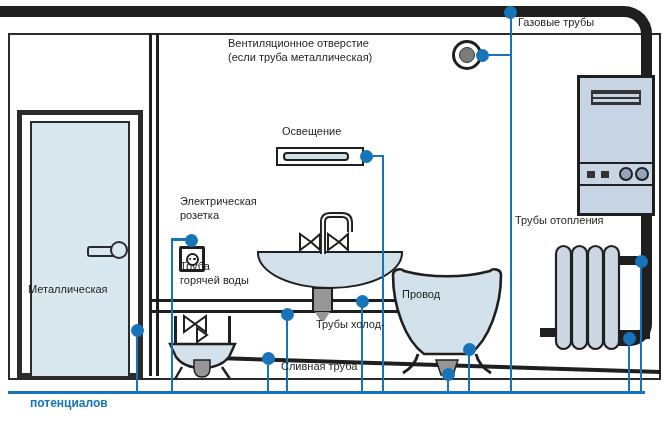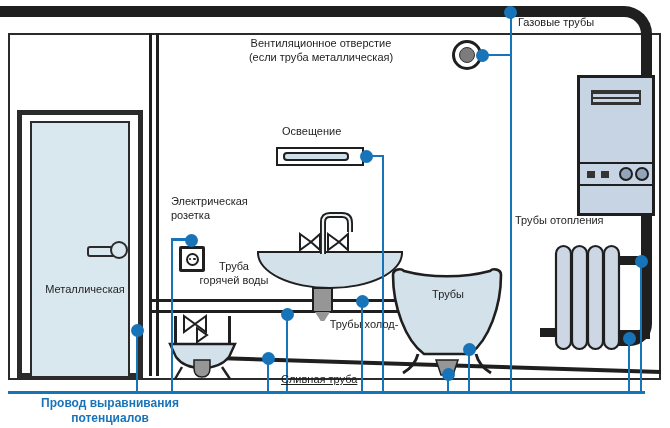--- a/index.html
+++ b/index.html
@@ -2,21 +2,21 @@
 <html><head>
 <meta charset="utf-8">
 <style>
   html,body{margin:0;padding:0;background:#ffffff;}
   #canvas{
     position:relative;width:670px;height:428px;background:#ffffff;overflow:hidden;
     font-family:"Liberation Sans", sans-serif;
   }
   .abs{position:absolute;}
   .lbl{position:absolute;font-size:11px;line-height:13.5px;color:#1e1e1e;z-index:9;white-space:nowrap;}
-  .lbl.center{text-align:center;white-space:normal;}
+  .lbl.center{white-space:normal;}
   .blue-lbl{color:#1874b9;font-weight:bold;font-size:12px;line-height:15px;}
   .blk{background:#1f1f1f;}
   .bw{position:absolute;width:2.5px;background:#1874b9;z-index:7;}
   .bwh{position:absolute;height:2.5px;background:#1874b9;z-index:7;}
   .bd{position:absolute;width:13px;height:13px;border-radius:50%;background:#1874b9;z-index:8;}
   svg{position:absolute;overflow:visible;}
 </style>
 </head>
 <body>
 
@@ -45,45 +45,45 @@
   <div class="lbl center" style="left:228px;top:37px;width:186px;">
     <div>Вентиляционное отверстие</div>
     <div>(если труба металлическая)</div>
   </div>
   <div class="lbl" style="left:518px;top:16px;">Газовые трубы</div>
 
   <div class="lbl" style="left:282px;top:125px;">Освещение</div>
   <div class="abs" style="left:276px;top:147px;width:88px;height:19px;border:2.5px solid #1f1f1f;box-sizing:border-box;background:#fff;z-index:4;"></div>
   <div class="abs" style="left:283px;top:152px;width:66px;height:9px;border:2px solid #1f1f1f;border-radius:4px;box-sizing:border-box;background:#cfe0e8;z-index:4;"></div>
 
-  <div class="lbl" style="left:171px;top:195px;">
+  <div class="lbl" style="left:180px;top:195px;">
     <div>Электрическая</div>
     <div>розетка</div>
   </div>
   <div class="abs" style="left:179px;top:246px;width:26px;height:26px;border:3.5px solid #1f1f1f;border-radius:2px;box-sizing:border-box;background:#fff;display:flex;align-items:center;justify-content:center;z-index:5;">
     <div style="width:13px;height:13px;border:2px solid #1f1f1f;border-radius:50%;box-sizing:border-box;display:flex;align-items:center;justify-content:center;gap:2px;">
       <div style="width:2.5px;height:2.5px;background:#1f1f1f;border-radius:50%;"></div>
       <div style="width:2.5px;height:2.5px;background:#1f1f1f;border-radius:50%;"></div>
     </div>
   </div>
 
   <div class="abs blk" style="left:150px;top:299px;width:330px;height:3px;z-index:2;"></div>
   <div class="abs blk" style="left:150px;top:310px;width:330px;height:3px;z-index:2;"></div>
-  <div class="lbl center" style="left:189px;top:260px;width:90px;">
+  <div class="lbl center" style="left:180px;top:260px;width:90px;">
     <div>Труба</div>
     <div>горячей воды</div>
   </div>
   <div class="lbl center" style="left:316px;top:318px;width:96px;">
     <div>Трубы холод-</div>
   </div>
 
   <svg style="left:212px;top:350px;z-index:2;" width="452" height="28" viewBox="0 0 452 28">
     <line x1="4" y1="8" x2="449" y2="22" stroke="#1f1f1f" stroke-width="4"></line>
   </svg>
-  <div class="lbl" style="left:281px;top:373px;text-decoration:underline;">Сливная труба</div>
+  <div class="lbl" style="left:281px;top:360px;">Сливная труба</div>
 
   <svg style="left:296px;top:208px;z-index:5;" width="64" height="48" viewBox="0 0 64 48">
     <path d="M27,46 V14 q0,-7 7,-7 h12 q8,0 8,8 v9" fill="none" stroke="#1f1f1f" stroke-width="6"></path>
     <path d="M27,46 V14 q0,-7 7,-7 h12 q8,0 8,8 v9" fill="none" stroke="#eef3f6" stroke-width="2.2"></path>
     <g fill="#ffffff" stroke="#1f1f1f" stroke-width="2">
       <polygon points="4,26 15,34 4,42"></polygon>
         <polygon points="24,26 15,34 24,42"></polygon>
       <polygon points="32,26 43,34 32,42"></polygon>
         <polygon points="52,26 43,34 52,42"></polygon>
     </g>
@@ -105,21 +105,21 @@
     <path d="M58,57 L66,69" stroke="#1f1f1f" stroke-width="2.4"></path>
     <path d="M30,50 h16 v8 q0,9 -8,9 q-8,0 -8,-9 z" fill="#969696" stroke="#1f1f1f" stroke-width="1.5"></path>
   </svg>
 
   <svg style="left:390px;top:266px;z-index:5;" width="115" height="114" viewBox="0 0 115 114">
     <path d="M3,9 C3,3 11,2 14,5 C40,12 74,12 100,5 C103,2 111,3 111,9 C111,40 99,74 80,88 H34 C15,74 3,40 3,9 Z" fill="#d3e2ea" stroke="#1f1f1f" stroke-width="2.6"></path>
     <path d="M28,88 Q25,100 13,107" fill="none" stroke="#1f1f1f" stroke-width="3"></path>
     <path d="M86,88 Q89,100 101,107" fill="none" stroke="#1f1f1f" stroke-width="3"></path>
     <polygon points="46,94 68,94 63,109 51,109" fill="#969696" stroke="#1f1f1f" stroke-width="1.5"></polygon>
   </svg>
-  <div class="lbl center" style="left:402px;top:288px;width:92px;">Трубы</div>
+  <div class="lbl center" style="left:402px;top:288px;width:92px;">Провод</div>
 
   <svg style="left:538px;top:242px;z-index:4;" width="118" height="118" viewBox="0 0 118 118">
     <rect x="2" y="86" width="20" height="9" fill="#1f1f1f"></rect>
     <rect x="80" y="14" width="32" height="9" fill="#1f1f1f"></rect>
     <rect x="80" y="88" width="32" height="9" fill="#1f1f1f"></rect>
     <g fill="#ccd7e3" stroke="#1f1f1f" stroke-width="2.2">
       <rect x="18" y="4" width="15" height="103" rx="7.5"></rect>
       <rect x="34" y="4" width="15" height="103" rx="7.5"></rect>
       <rect x="50" y="4" width="15" height="103" rx="7.5"></rect>
       <rect x="66" y="4" width="15" height="103" rx="7.5"></rect>
@@ -159,17 +159,16 @@
   <div class="bd" style="left:355.5px;top:295px;"></div>
   <div class="bd" style="left:280.5px;top:307.5px;"></div>
   <div class="bd" style="left:130.5px;top:324px;"></div>
   <div class="bd" style="left:462.5px;top:342.5px;"></div>
   <div class="bd" style="left:261.5px;top:352px;"></div>
   <div class="bd" style="left:441.5px;top:367.5px;"></div>
   <div class="bd" style="left:634.5px;top:254.5px;"></div>
   <div class="bd" style="left:622.5px;top:331.5px;"></div>
 
   <div class="lbl center blue-lbl" style="left:30px;top:396px;width:160px;">
-    <div>Провод выравнивания</div>
     <div>потенциалов</div>
   </div>
 
 </div>
 
 </body></html>

